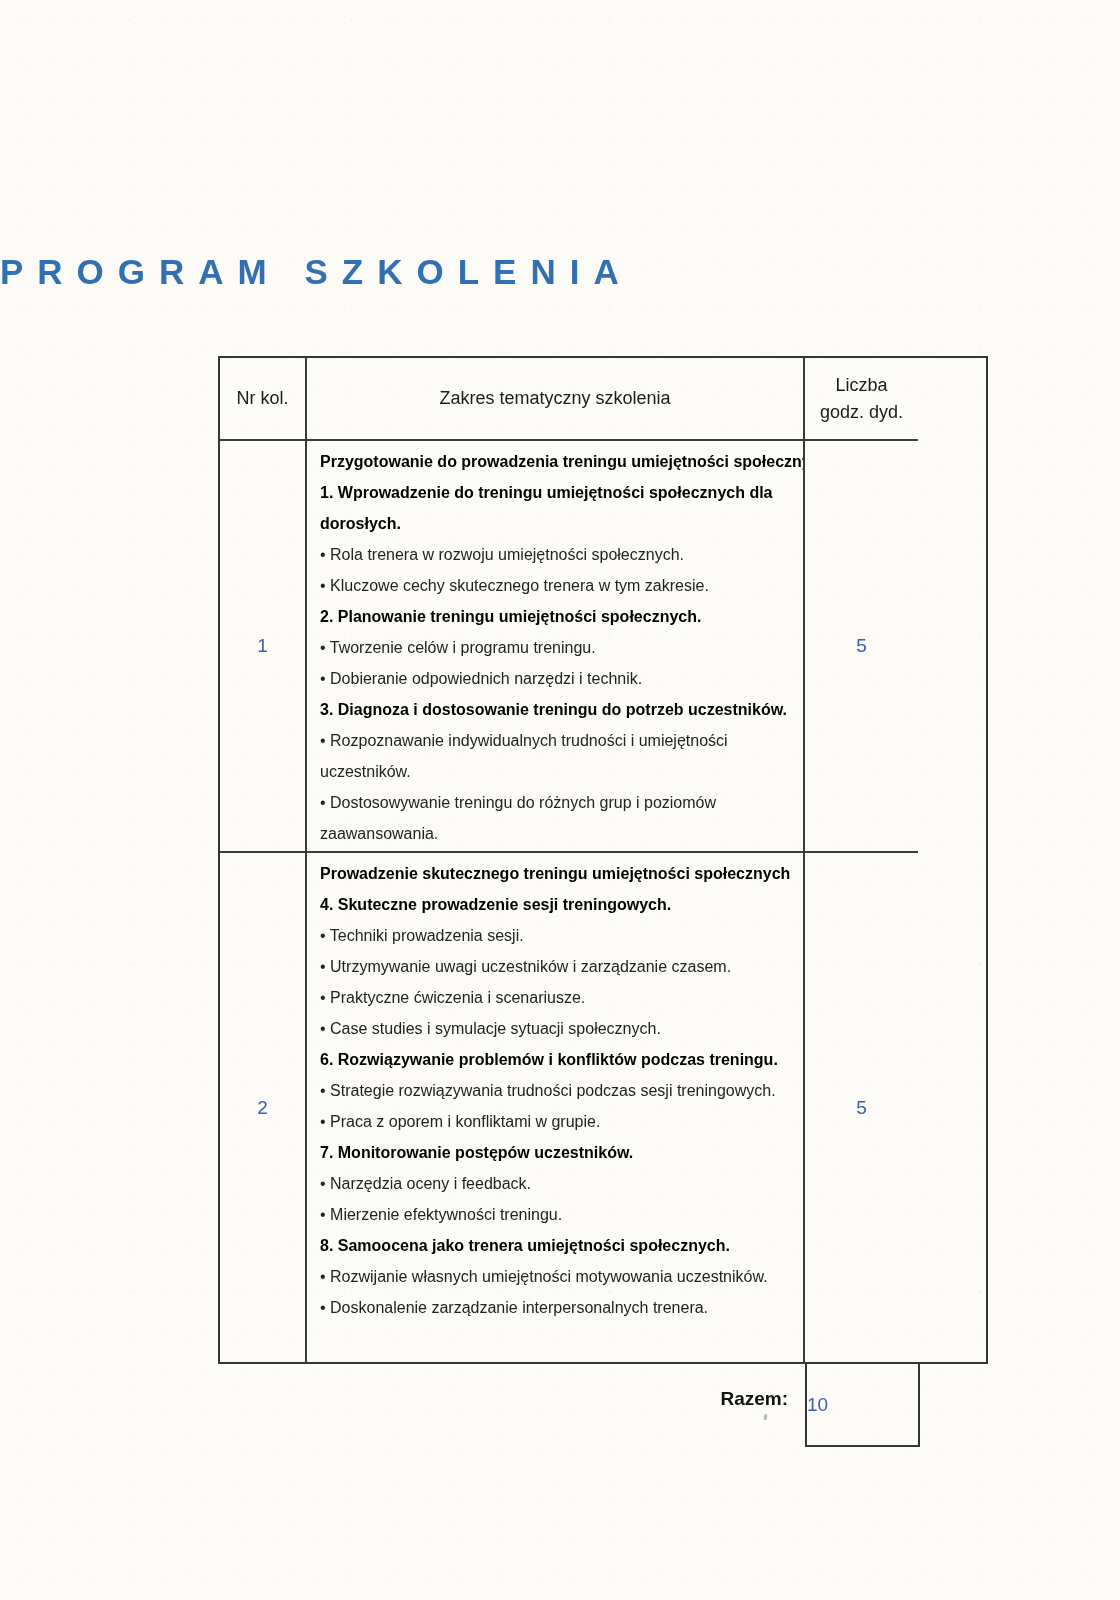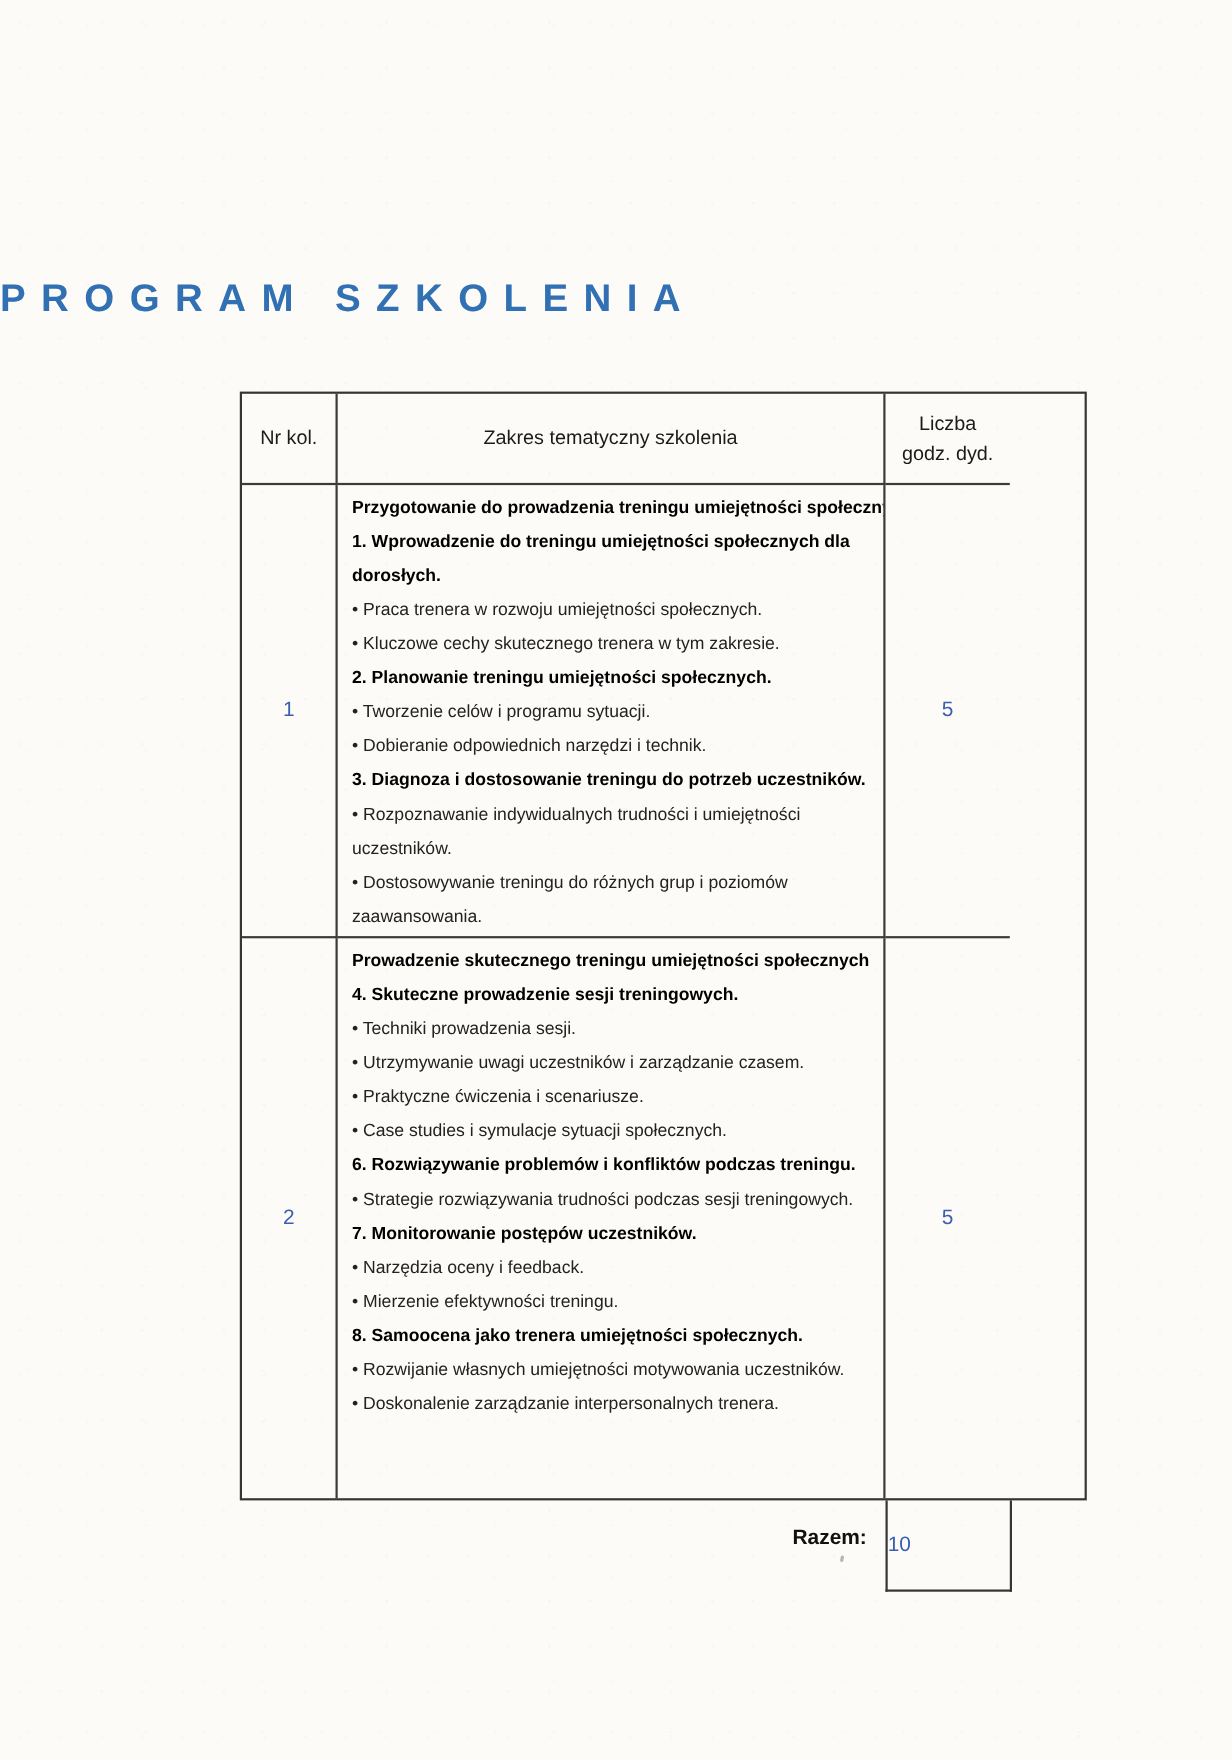--- a/index.html
+++ b/index.html
@@ -108,43 +108,44 @@
     </div>
     <div class="cell hcell b-b">
       <span class="hw">Liczba godz. dyd.</span>
     </div>
 
     <div class="cell numcell b-r b-b">1</div>
     <div class="cell topiccell b-r b-b">
         <div class="line bold">Przygotowanie do prowadzenia treningu umiejętności społecznych</div>
         <div class="line bold">1. Wprowadzenie do treningu umiejętności społecznych dla</div>
         <div class="line bold">dorosłych.</div>
-        <div class="line">• Praca trenera w rozwoju umiejętności społecznych.</div>
+        <div class="line">• Rola trenera w rozwoju umiejętności społecznych.</div>
         <div class="line">• Kluczowe cechy skutecznego trenera w tym zakresie.</div>
         <div class="line bold">2. Planowanie treningu umiejętności społecznych.</div>
-        <div class="line">• Tworzenie celów i programu sytuacji.</div>
+        <div class="line">• Tworzenie celów i programu treningu.</div>
         <div class="line">• Dobieranie odpowiednich narzędzi i technik.</div>
         <div class="line bold">3. Diagnoza i dostosowanie treningu do potrzeb uczestników.</div>
         <div class="line">• Rozpoznawanie indywidualnych trudności i umiejętności</div>
         <div class="line">uczestników.</div>
         <div class="line">• Dostosowywanie treningu do różnych grup i poziomów</div>
         <div class="line">zaawansowania.</div>
       </div>
     <div class="cell numcell b-b">5</div>
 
     <div class="cell numcell b-r">2</div>
     <div class="cell topiccell b-r">
         <div class="line bold">Prowadzenie skutecznego treningu umiejętności społecznych</div>
         <div class="line bold">4. Skuteczne prowadzenie sesji treningowych.</div>
         <div class="line">• Techniki prowadzenia sesji.</div>
         <div class="line">• Utrzymywanie uwagi uczestników i zarządzanie czasem.</div>
         <div class="line">• Praktyczne ćwiczenia i scenariusze.</div>
         <div class="line">• Case studies i symulacje sytuacji społecznych.</div>
         <div class="line bold">6. Rozwiązywanie problemów i konfliktów podczas treningu.</div>
         <div class="line">• Strategie rozwiązywania trudności podczas sesji treningowych.</div>
+        <div class="line">• Praca z oporem i konfliktami w grupie.</div>
         <div class="line bold">7. Monitorowanie postępów uczestników.</div>
         <div class="line">• Narzędzia oceny i feedback.</div>
         <div class="line">• Mierzenie efektywności treningu.</div>
         <div class="line bold">8. Samoocena jako trenera umiejętności społecznych.</div>
         <div class="line">• Rozwijanie własnych umiejętności motywowania uczestników.</div>
         <div class="line">• Doskonalenie zarządzanie interpersonalnych trenera.</div>
       </div>
     <div class="cell numcell">5</div>
   </div>
 

